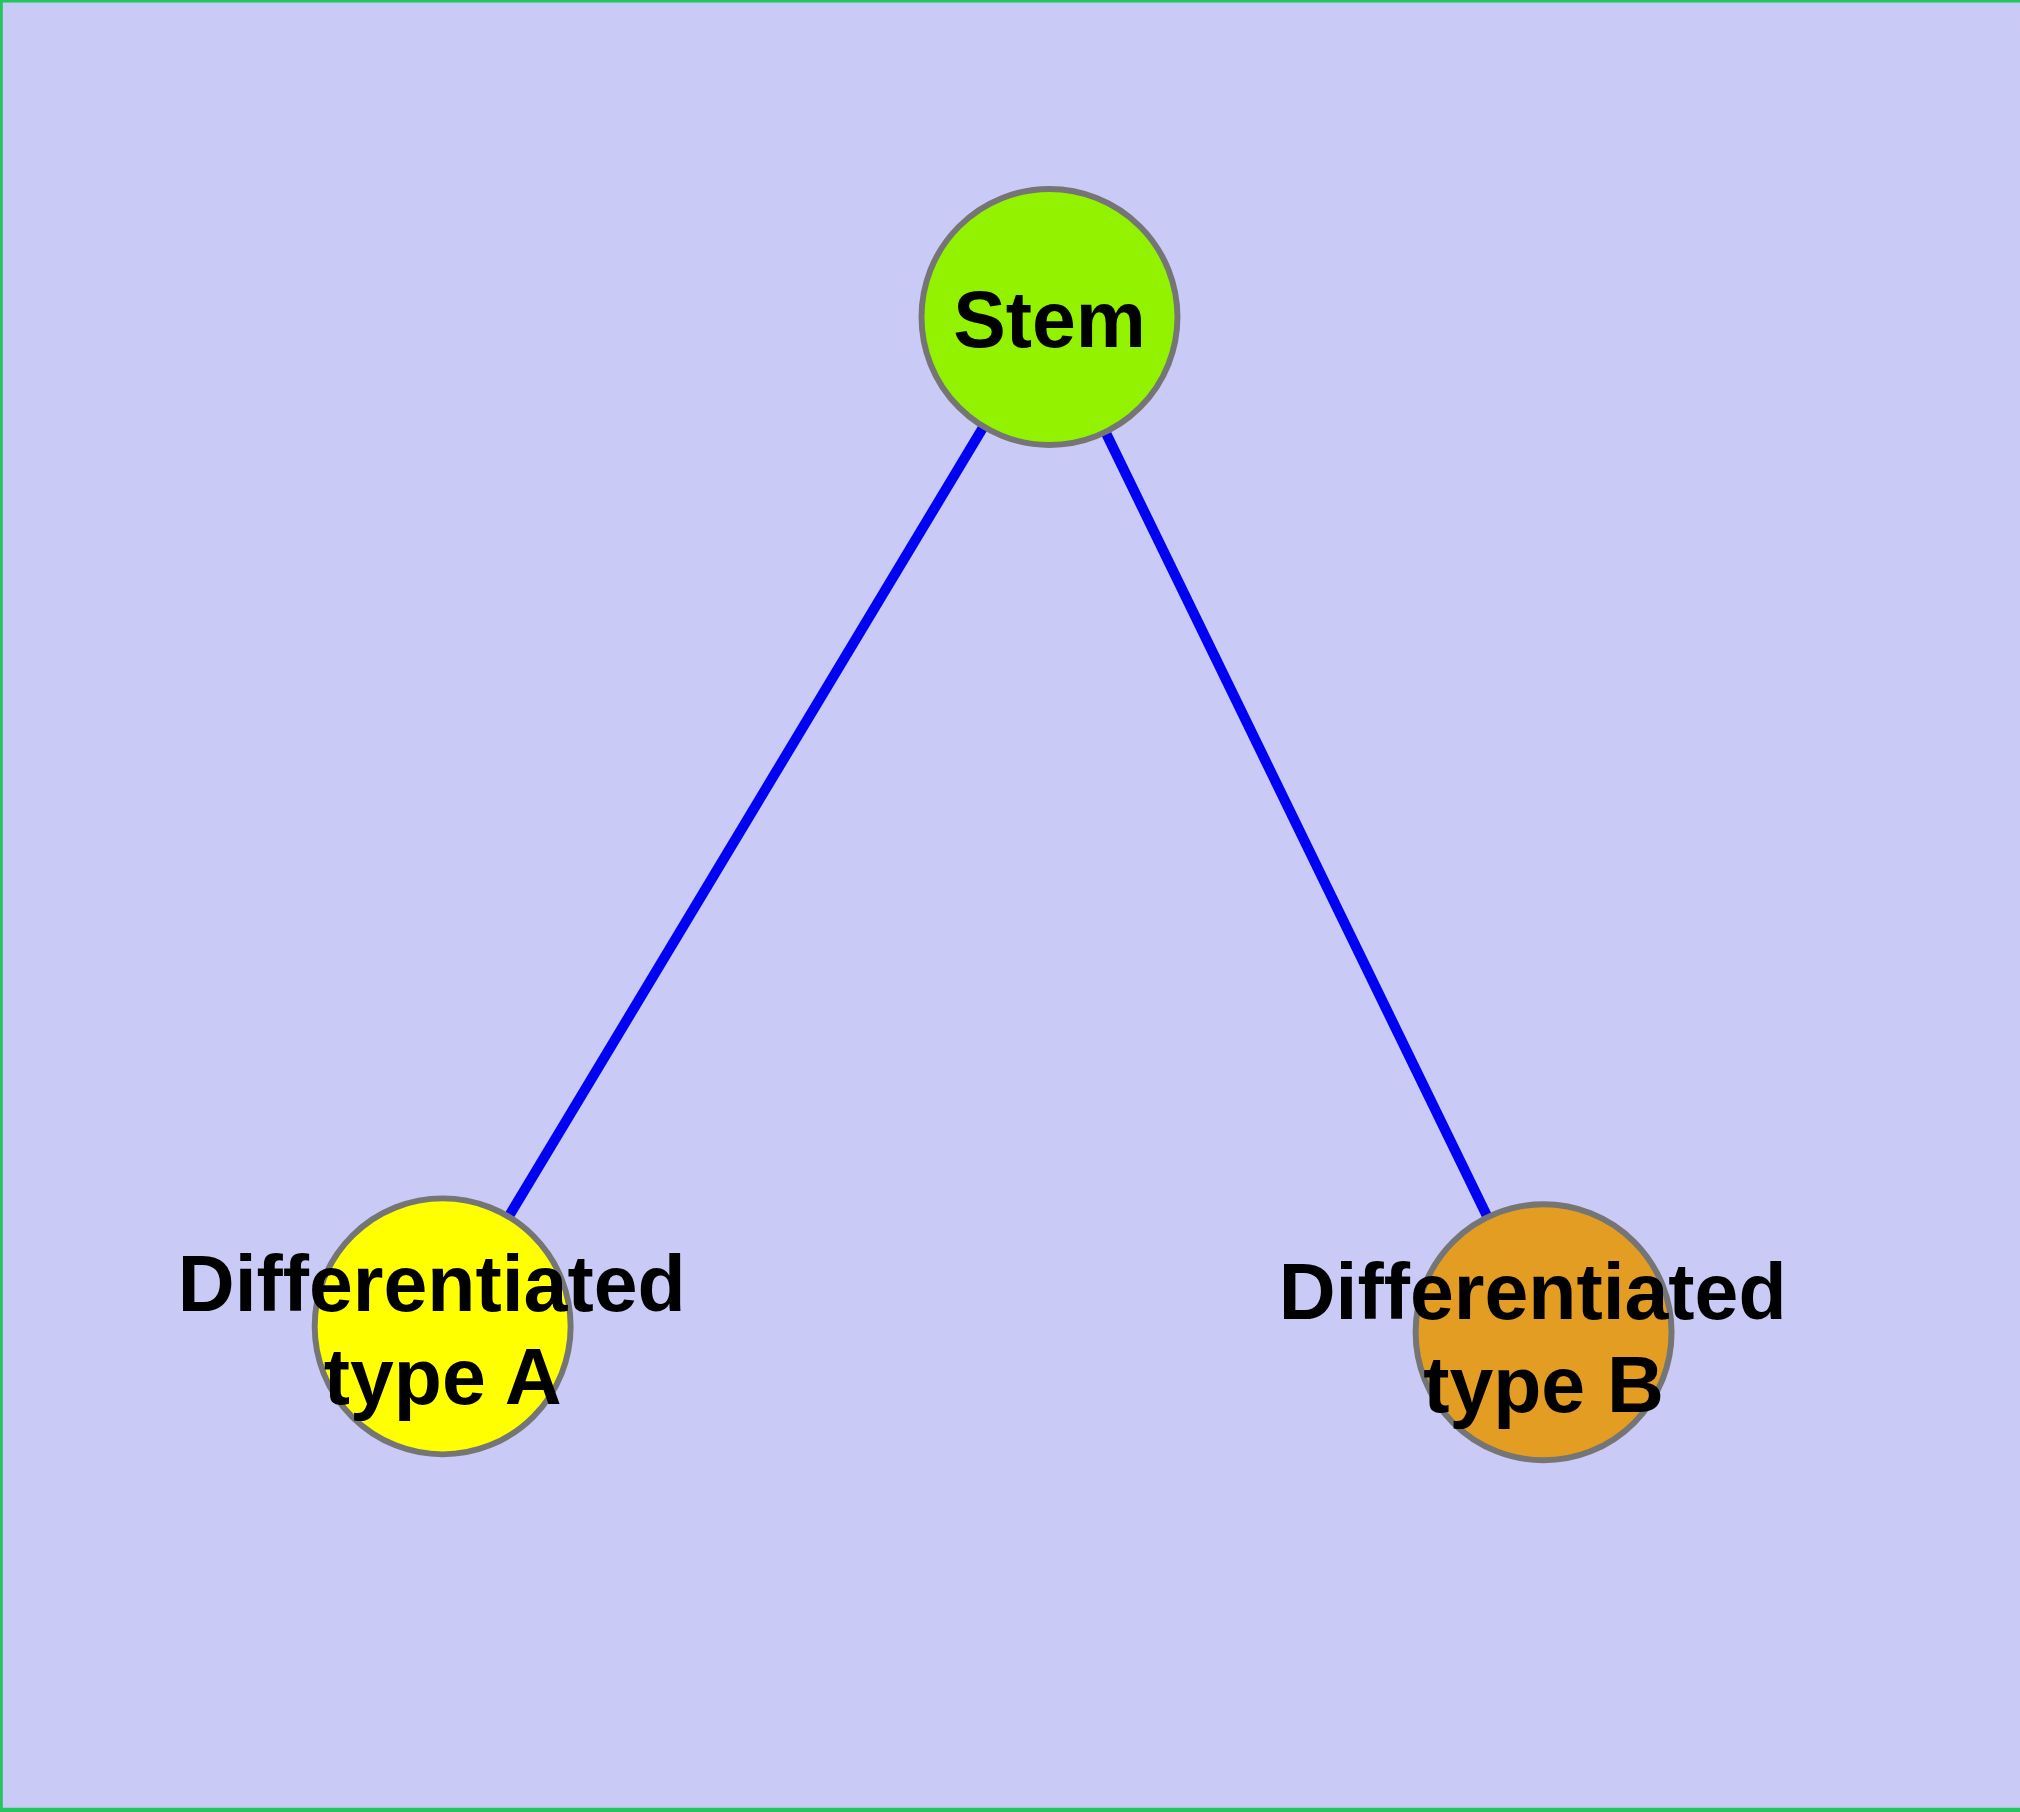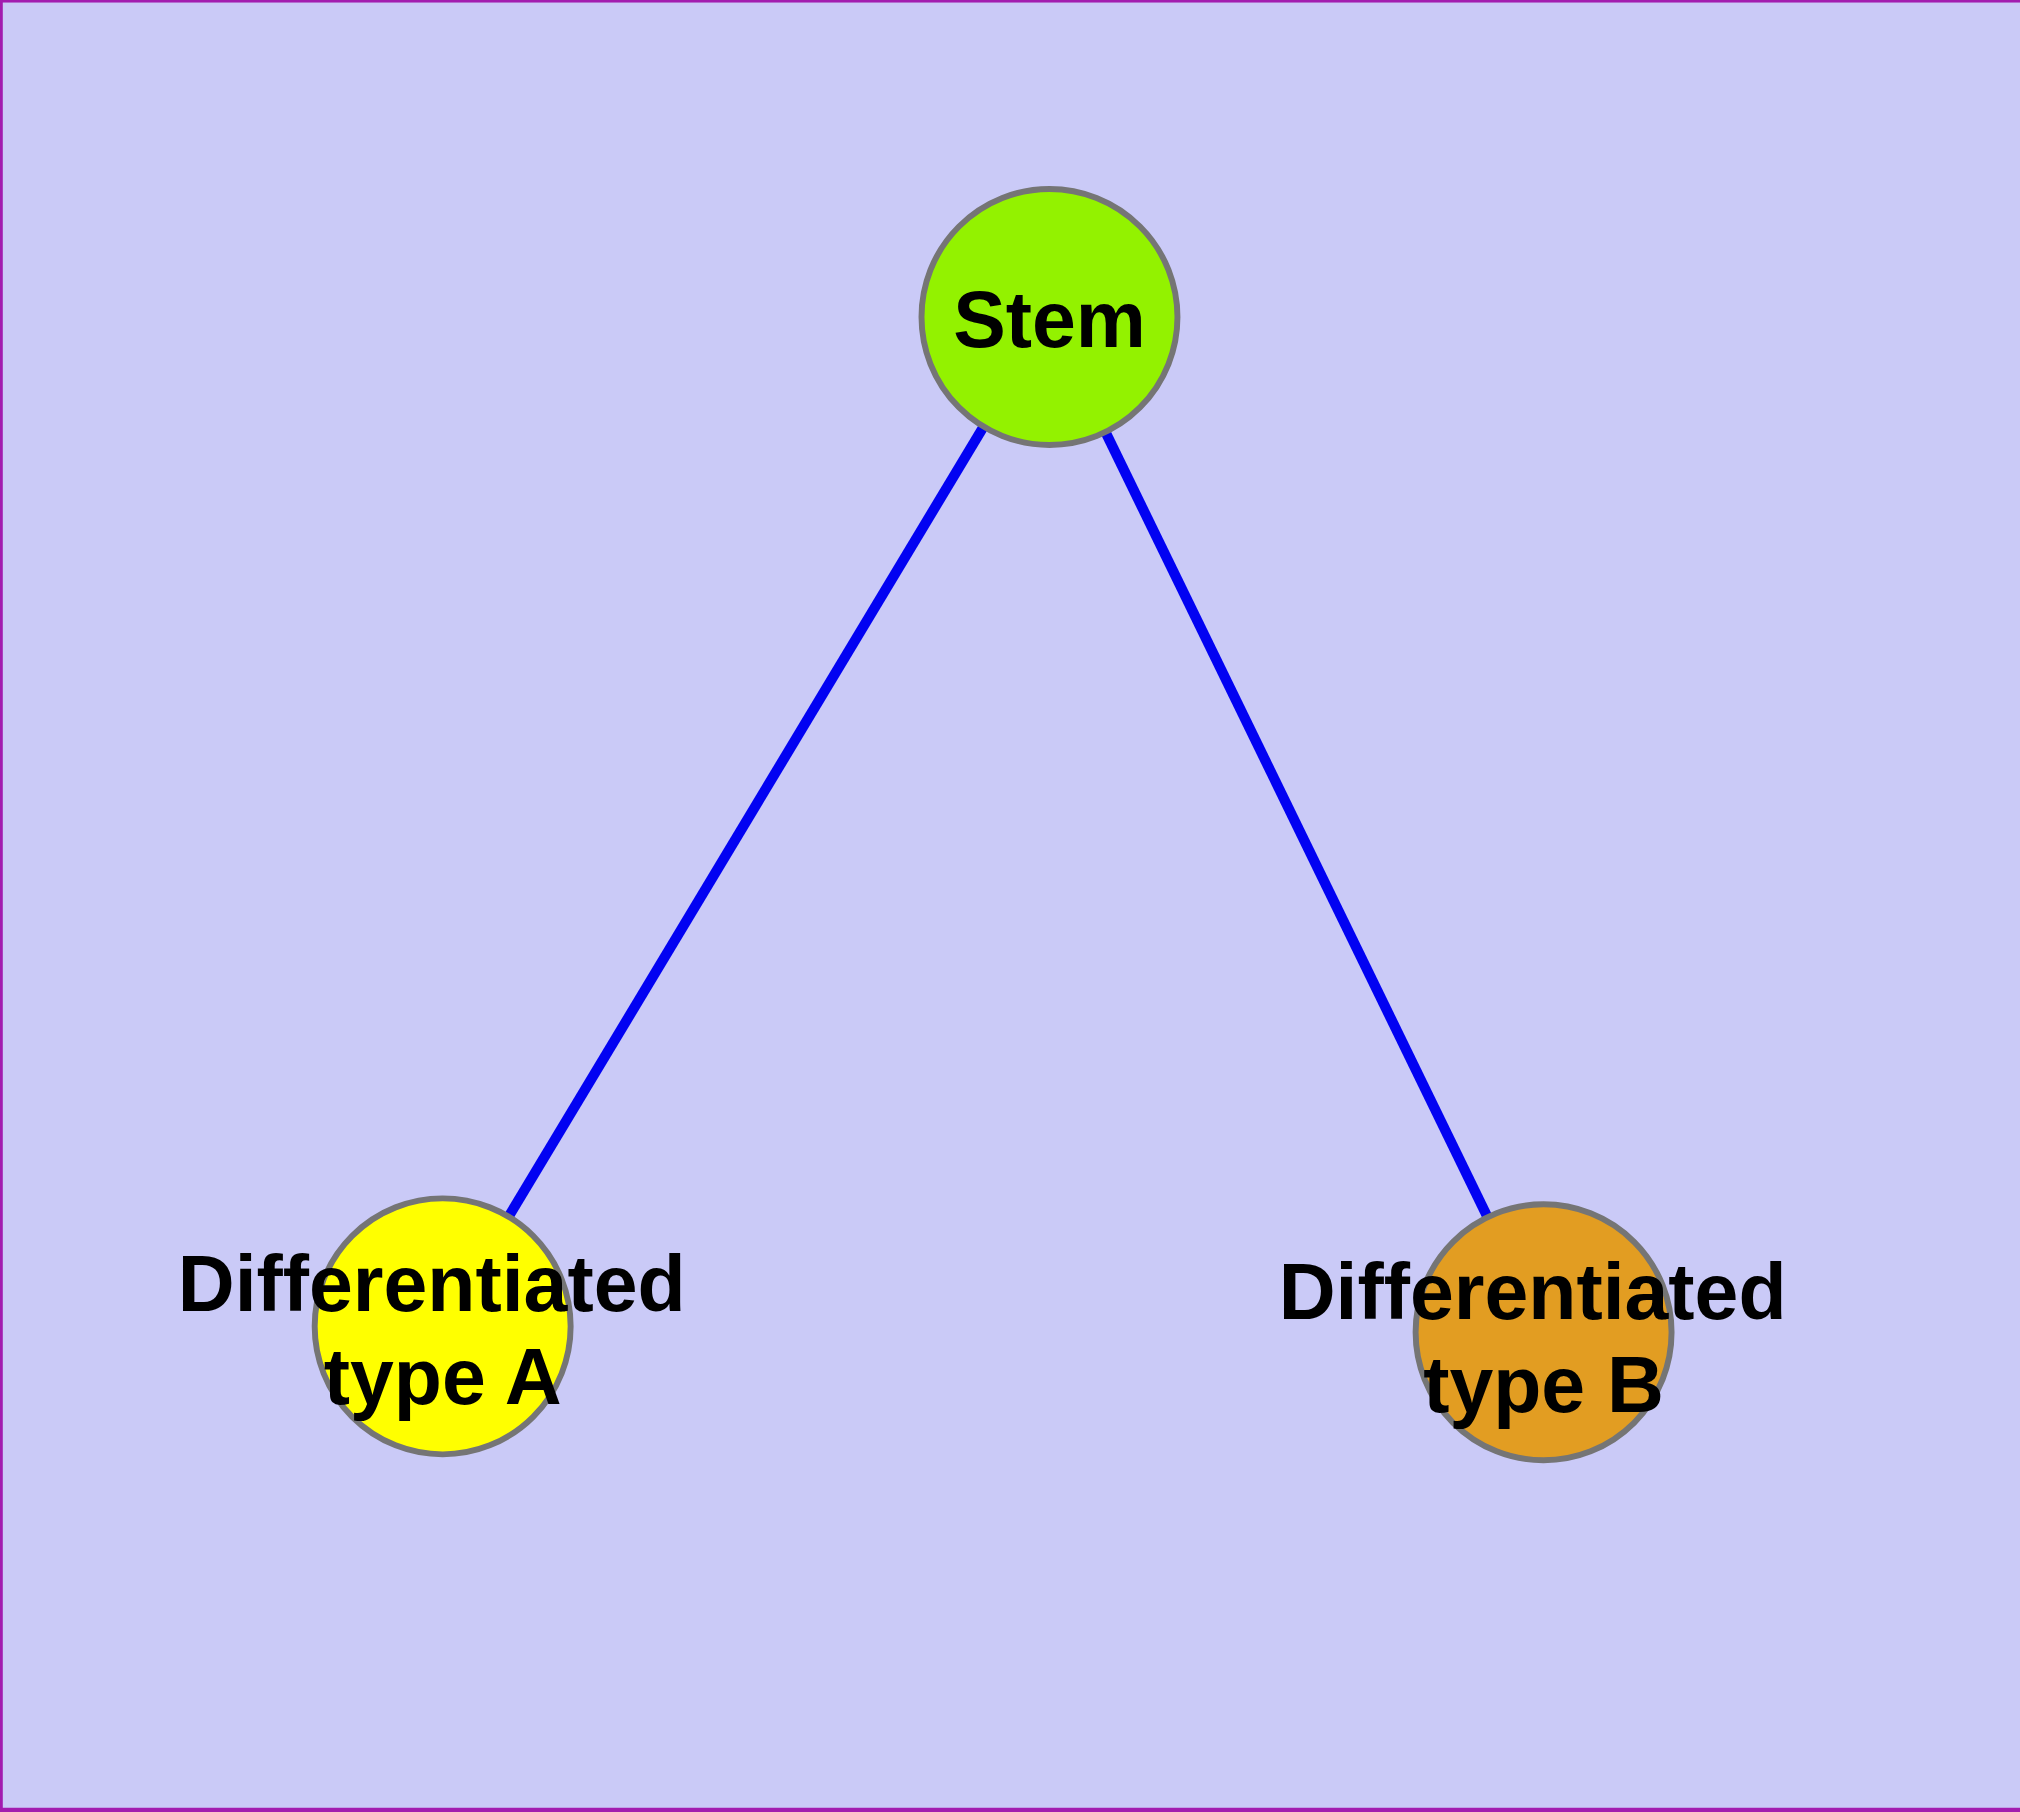--- a/index.html
+++ b/index.html
@@ -5,21 +5,21 @@
   html, body {
     margin: 0;
     padding: 0;
     background: #ffffff;
     font-family: "Liberation Sans", sans-serif;
   }
   .page {
     position: relative;
     width: 2021px;
     height: 1812px;
-    background: #a21caf;
+    background: #22c55e;
     overflow: hidden;
   }
   svg { display: block; }
   .node-label {
     font-family: "Liberation Sans", sans-serif;
     font-weight: bold;
     font-size: 93px;
     fill: #000000;
     text-anchor: middle;
   }

